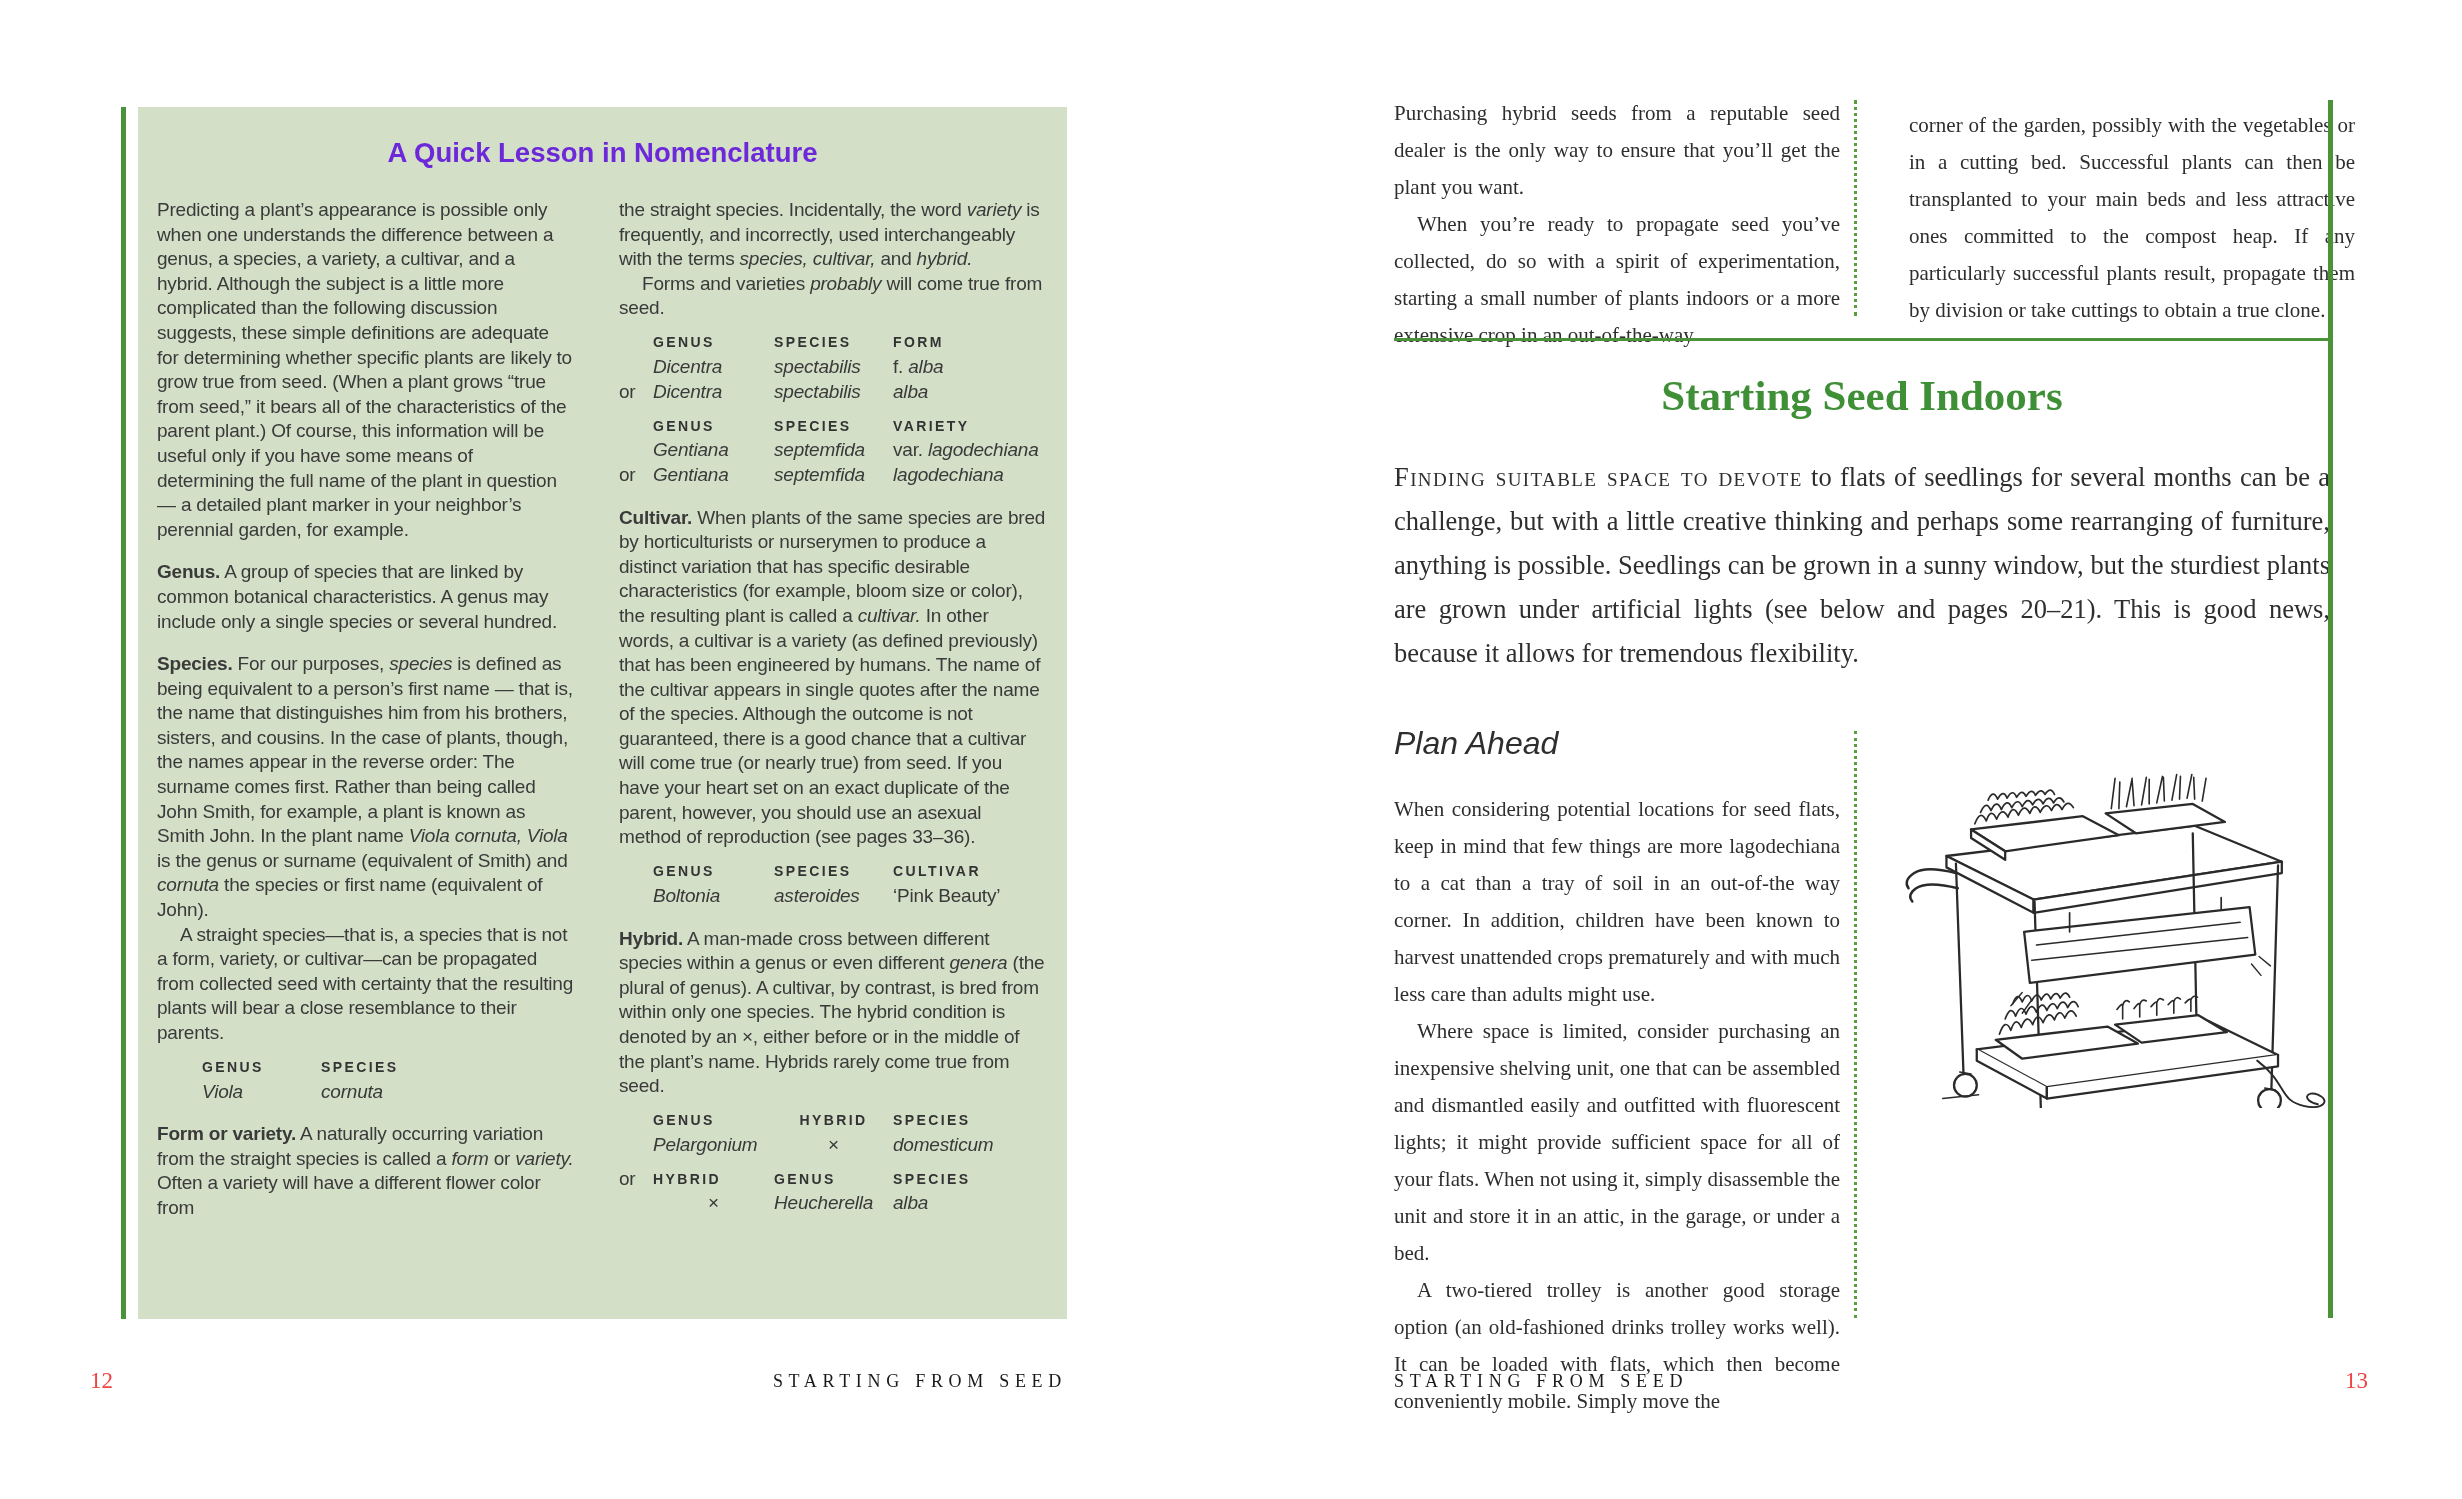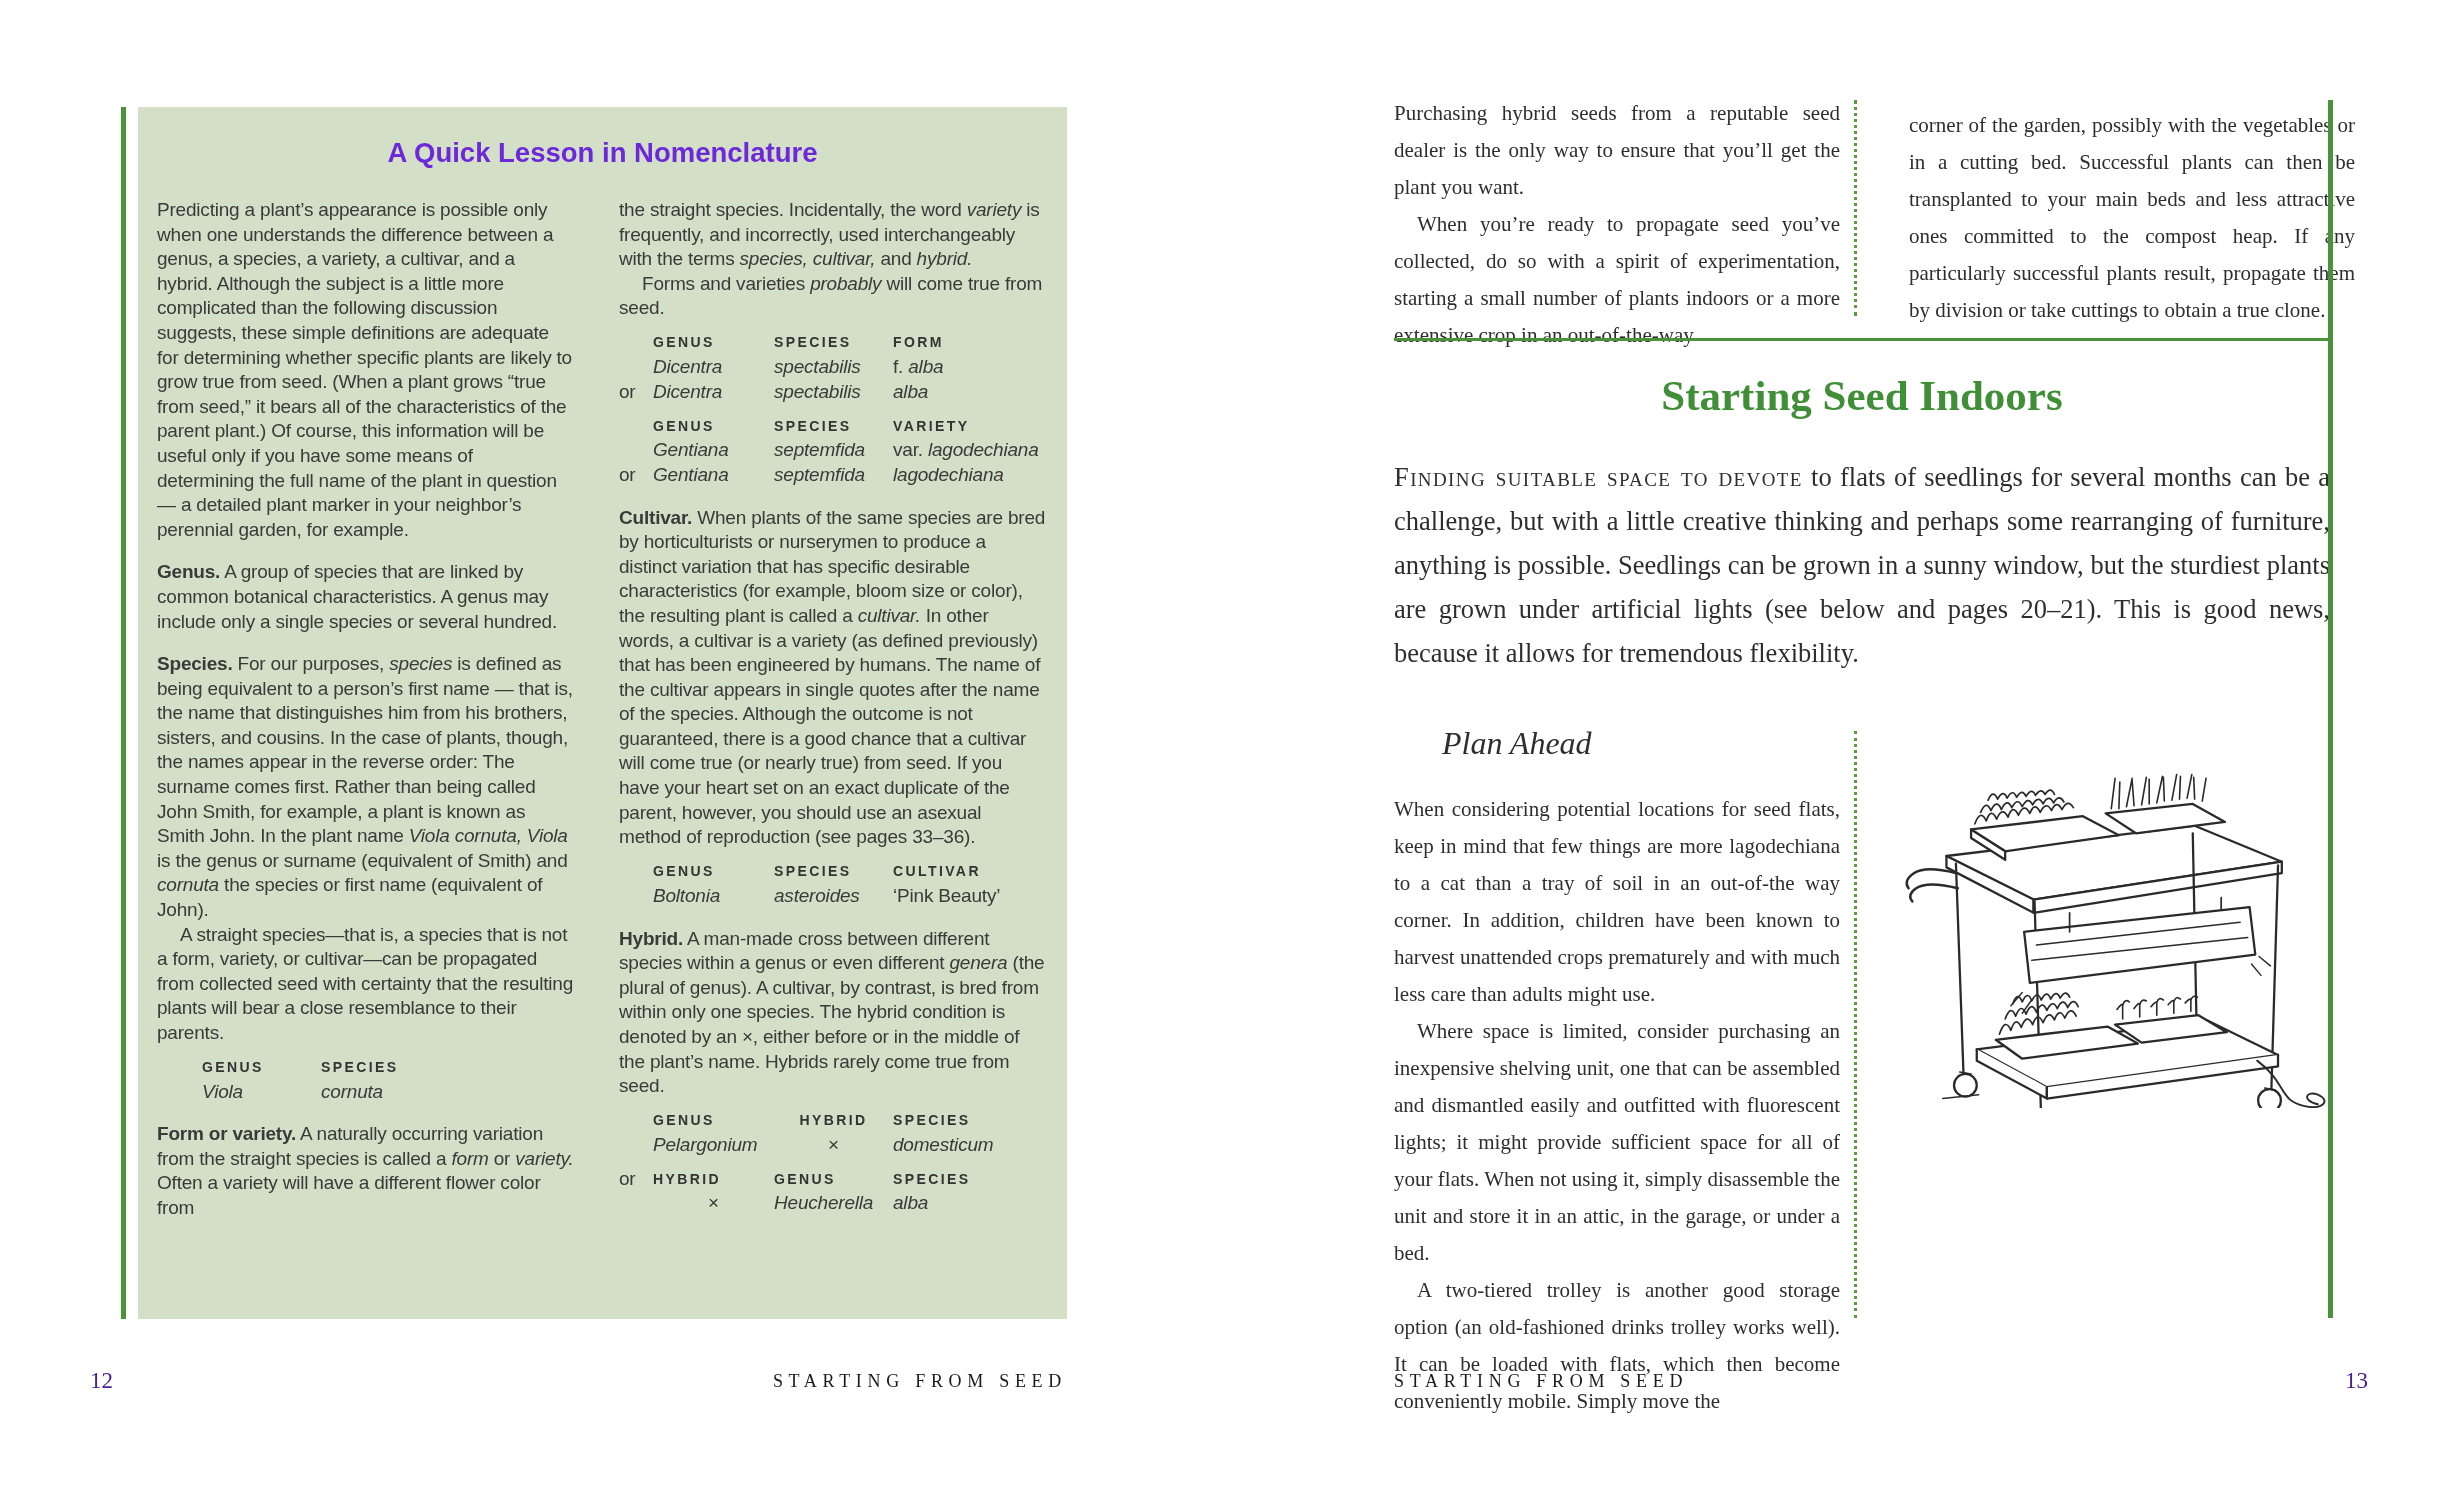--- a/index.html
+++ b/index.html
@@ -56,35 +56,35 @@
   .dotted-div-plan{left:1854px;top:731px;height:587px;}
   .green-rule{position:absolute;left:1394px;top:338px;width:936px;height:2.8px;
               background:var(--accent_green,#4a9339);}
   .rp-heading{position:absolute;left:1394px;top:371px;width:936px;text-align:center;
               font-family:"Liberation Serif",serif;font-weight:bold;font-size:43px;
               color:var(--heading_green,#3f8f36);}
   .rp-intro{position:absolute;left:1394px;top:455px;width:936px;
             font-family:"Liberation Serif",serif;font-size:26.5px;line-height:44px;
             color:var(--serif_text,#2e2e2e);text-align:justify;}
   .plan-heading{position:absolute;left:1394px;top:725px;
-                font-family:Liberation Serif, serif;font-style:italic;font-size:32px;
-                color:var(--serif_text,#2e2e2e);margin-left:48px;}
+                font-family:Liberation Sans, sans-serif;font-style:italic;font-size:32px;
+                color:var(--serif_text,#2e2e2e);}
   .plan-left{left:1394px;top:791px;width:446px;}
   .illustration{position:absolute;left:1880px;top:712px;width:455px;height:396px;}
   .illustration svg{display:block;}
   .caption{position:absolute;left:1880px;top:1122px;width:445px;
            font-family:"Liberation Sans",sans-serif;font-weight:bold;font-size:20px;
            line-height:29px;color:#1f1f1f;letter-spacing:-0.2px;}
   .rp-cont{left:1880px;top:1205px;width:446px;}
   .green-bar-right{position:absolute;left:2328px;top:100px;width:4.7px;height:1218px;
                    background:var(--accent_green,#4a9339);}
 
   
   .page-num{position:absolute;top:1368px;font-family:"Liberation Serif",serif;
-            font-size:23px;color:#4c1d95;}
+            font-size:23px;color:#ef4444;}
   .pn-left{left:90px;}
   .pn-right{left:2273px;width:95px;text-align:right;}
   .running-head{position:absolute;top:1371px;font-family:"Liberation Serif",serif;
                 font-size:18px;letter-spacing:5.7px;color:#1a1a1a;}
   .rh-left{left:568px;width:499px;text-align:right;}
   .rh-right{left:1394px;}
 </style>
 </head>
 <body>
 

